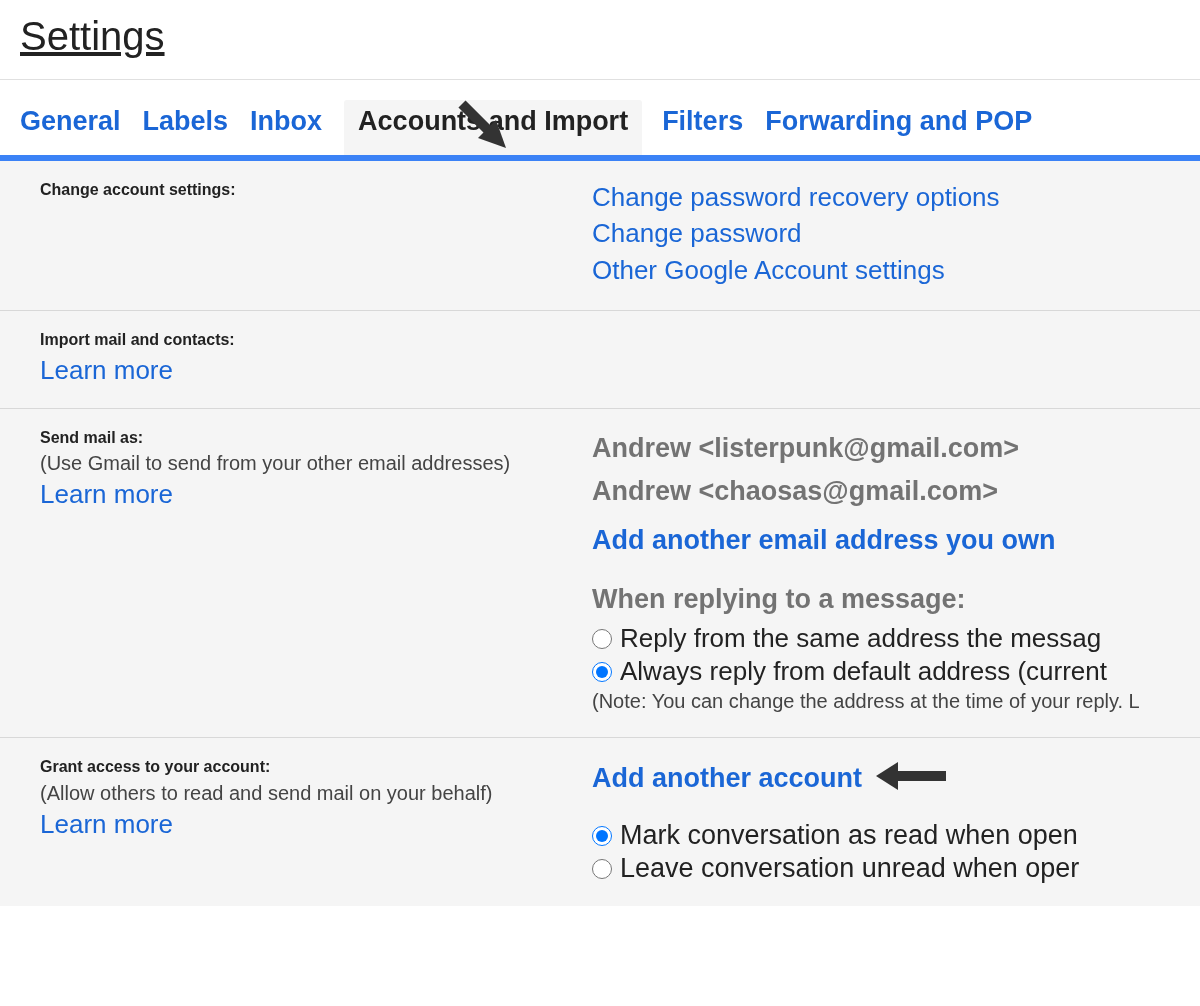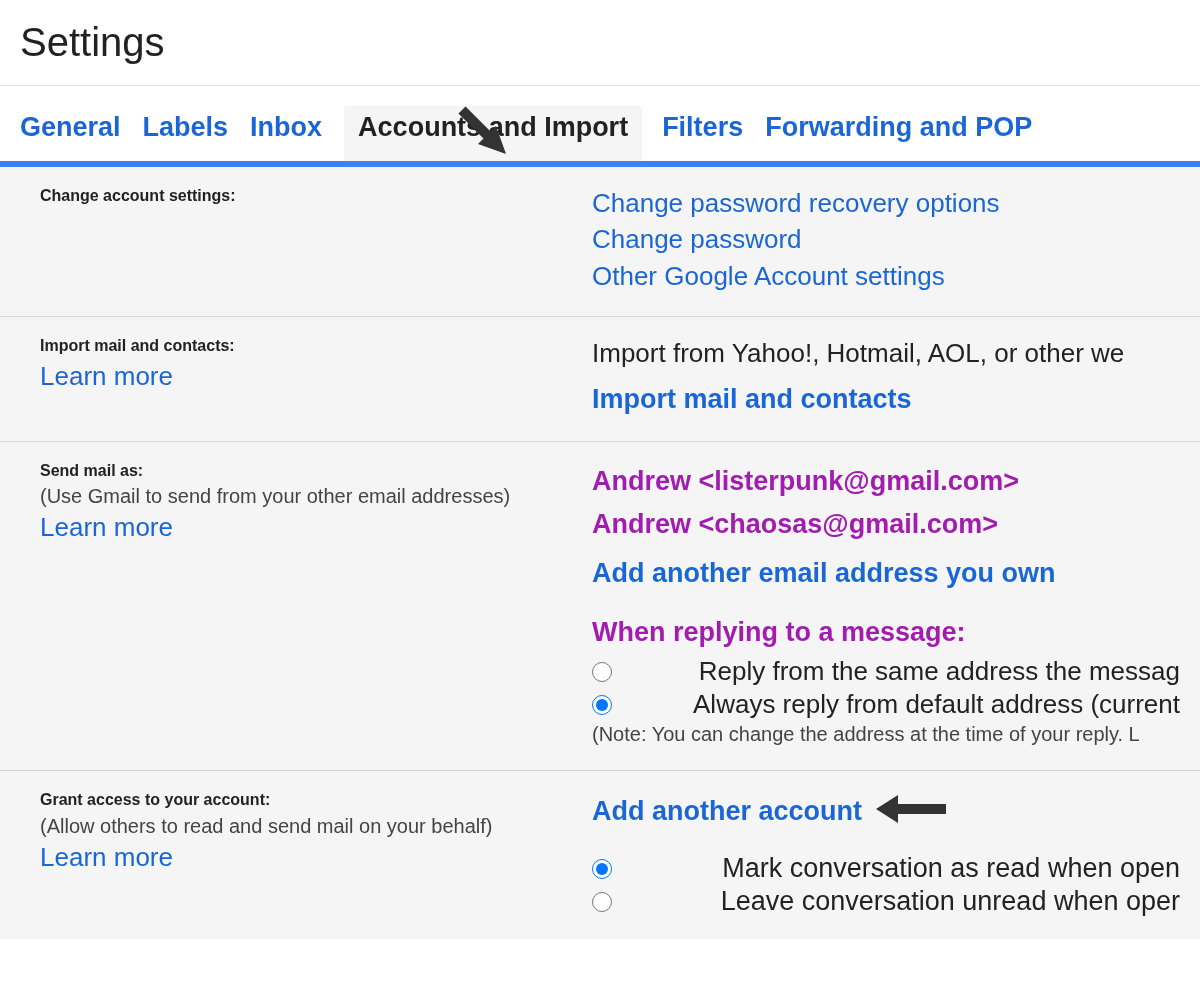--- a/index.html
+++ b/index.html
@@ -9,21 +9,22 @@
       color: #222;
       width: 1200px;
       height: 1006px;
       overflow: hidden;
       position: relative;
     }
     .page-title {
       font-size: 40px;
       font-weight: 400;
       color: #222;
-      padding: 20px 0 20px 20px;
+      padding: 14px 0 20px 20px;
+      text-decoration: underline;
     }
     .hr-top {
       border: none;
       border-top: 1px solid #e0e0e0;
     }
     .tabs {
       display: flex;
       padding: 20px 0 0 20px;
       border-bottom: 6px solid #3b82f6;
     }
@@ -88,34 +89,33 @@
       cursor: pointer;
     }
     .body-text {
       font-size: 26px;
       color: #222;
       line-height: 1.4;
     }
     .body-text-bold {
       font-size: 27px;
       font-weight: bold;
-      color: #a21caf;
+      color: #737373;
       line-height: 1.6;
     }
     .note {
       font-size: 20px;
       color: #444;
       line-height: 1.4;
     }
     .radio-row {
       display: flex;
       align-items: center;
       gap: 8px;
       margin-top: 2px;
-      justify-content: space-between;
     }
     .radio-row input[type="radio"] {
       width: 20px;
       height: 20px;
       cursor: pointer;
     }
     .radio-row label {
       font-size: 26px;
       color: #222;
       cursor: pointer;
@@ -171,25 +171,20 @@
     <div class="link">Change password recovery options</div>
     <div class="link">Change password</div>
     <div class="link">Other Google Account settings</div>
   </div>
 </div>
 
 <div class="section">
   <div class="section-left">
     <div class="section-heading">Import mail and contacts:</div>
     <div class="learn-more">Learn more</div>
-  </div>
-  <div class="section-right">
-    <div class="body-text">Import from Yahoo!, Hotmail, AOL, or other we</div>
-    <div class="spacer-sm"></div>
-    <div class="link-bold">Import mail and contacts</div>
   </div>
 </div>
 
 <div class="section">
   <div class="section-left">
     <div class="section-heading">Send mail as:</div>
     <div class="section-subtext">(Use Gmail to send from your other email addresses)</div>
     <div class="learn-more">Learn more</div>
   </div>
   <div class="section-right">

